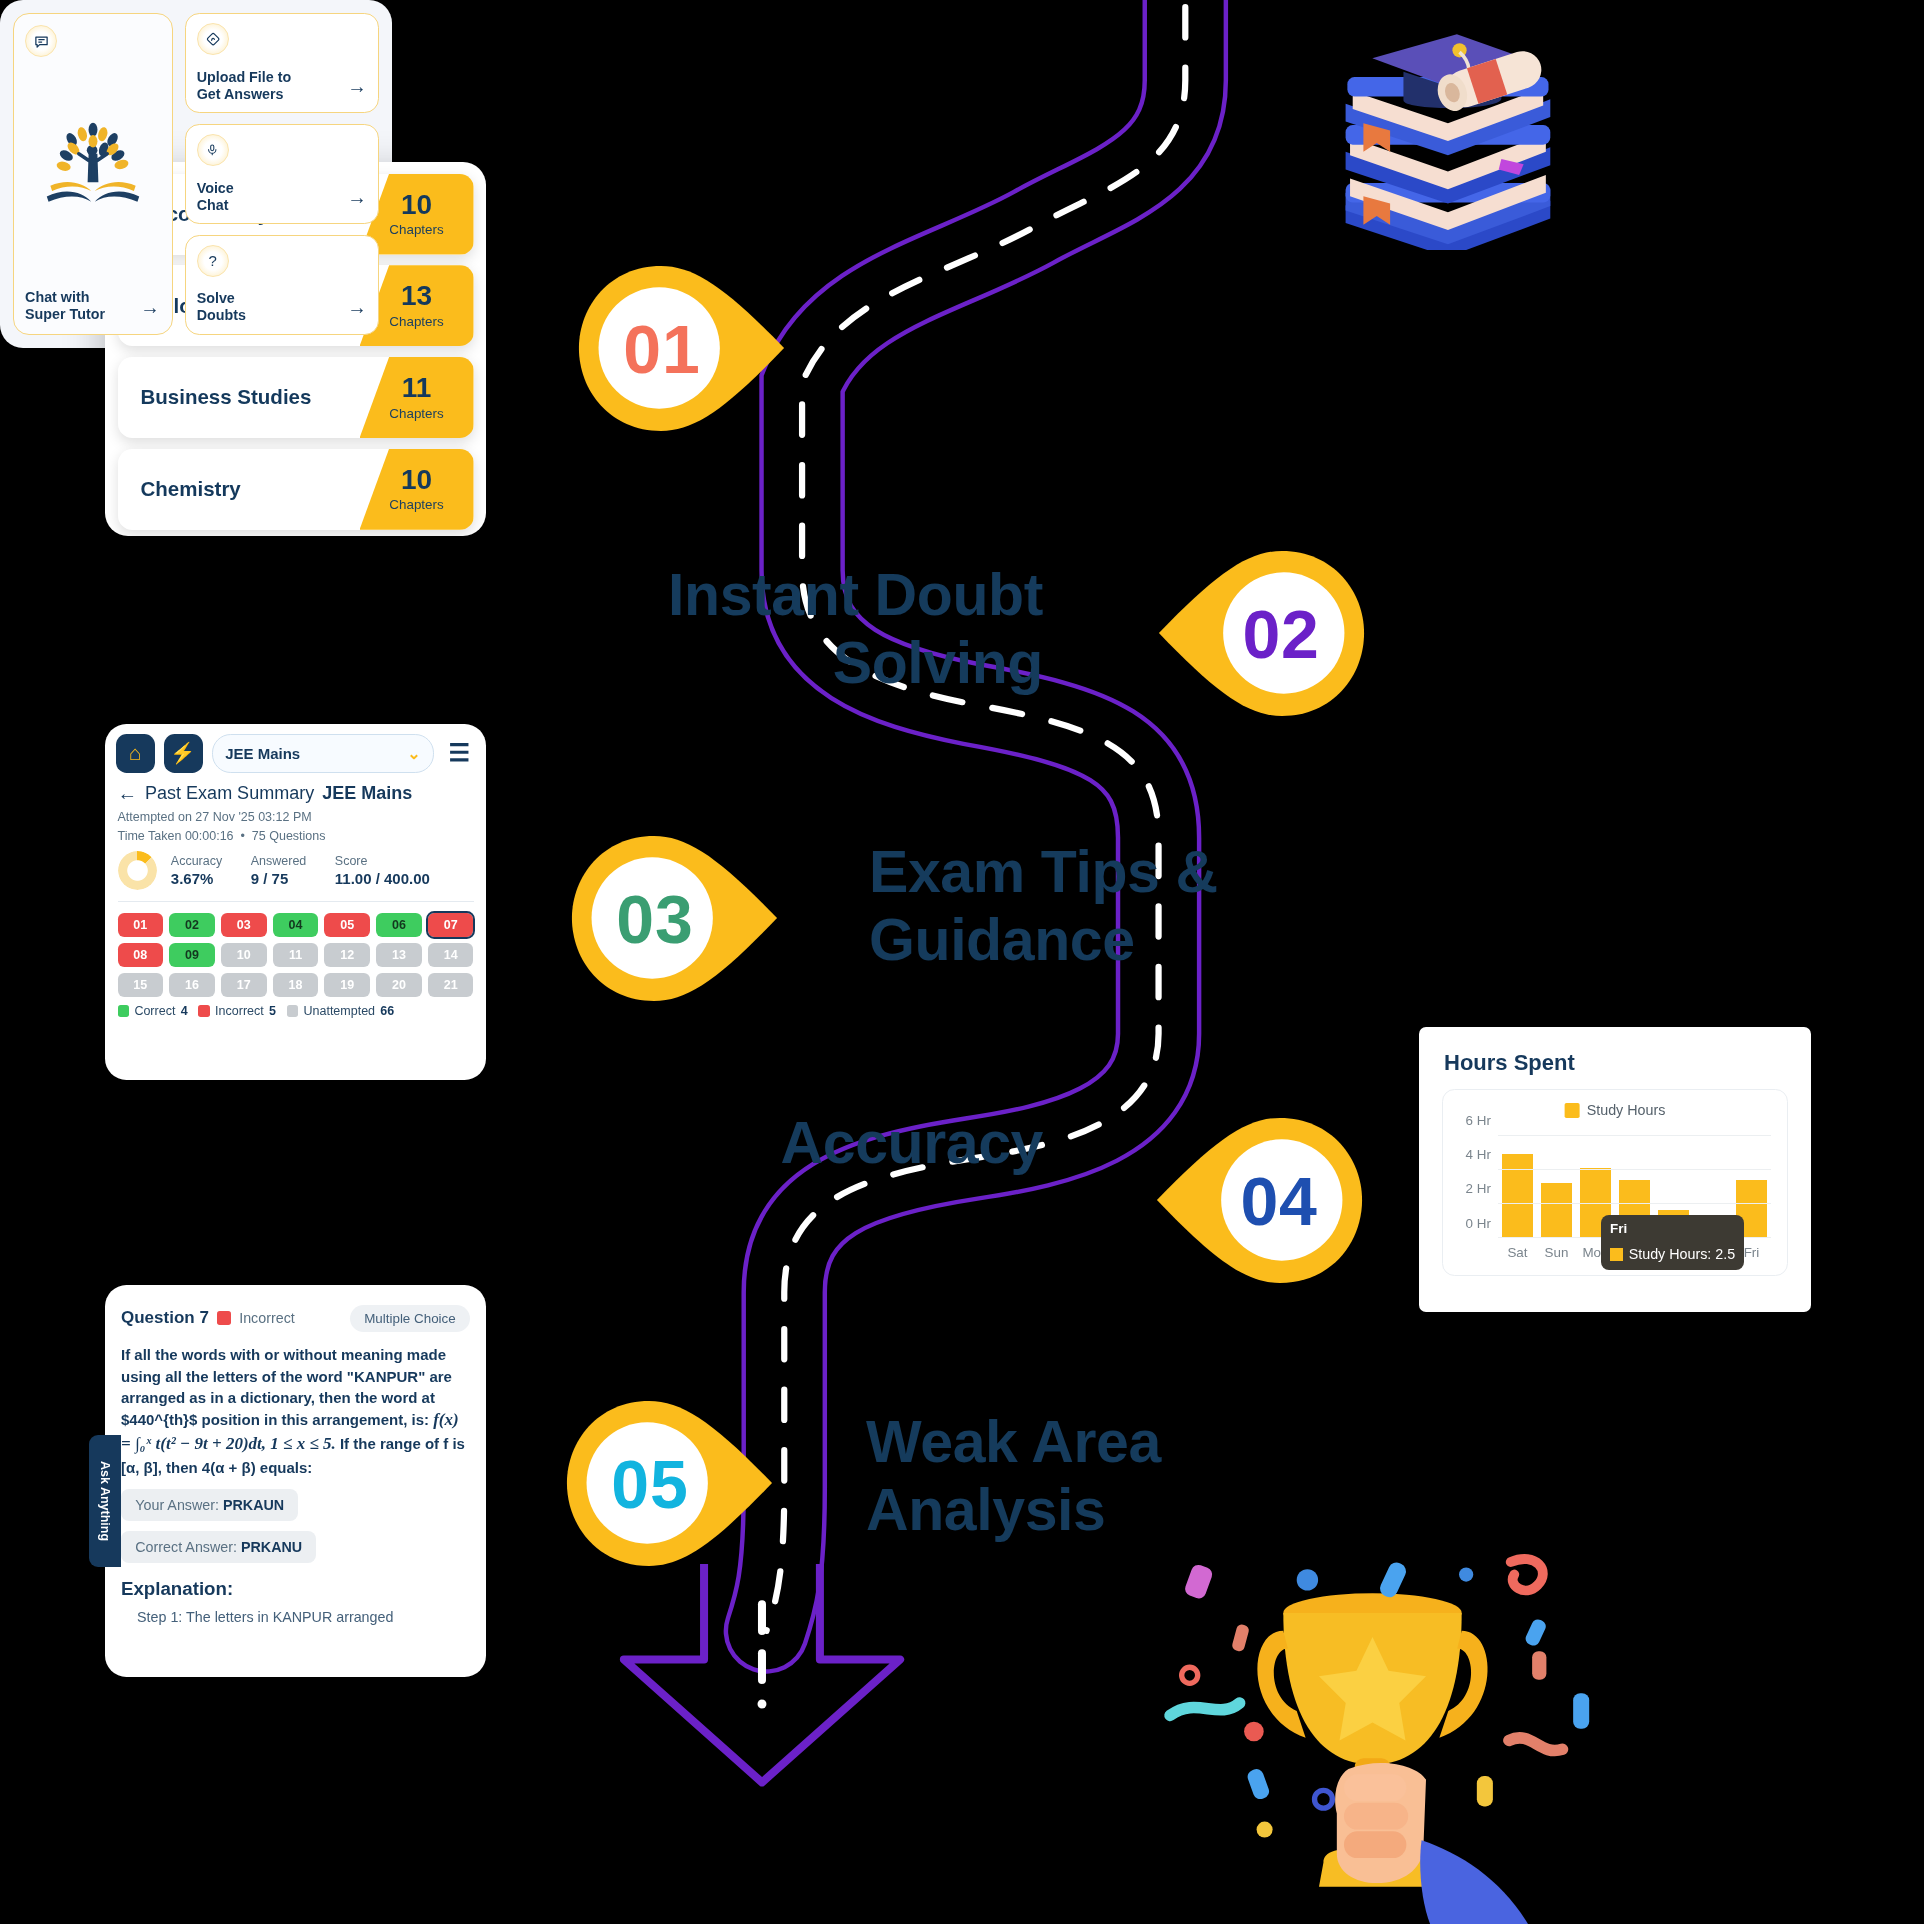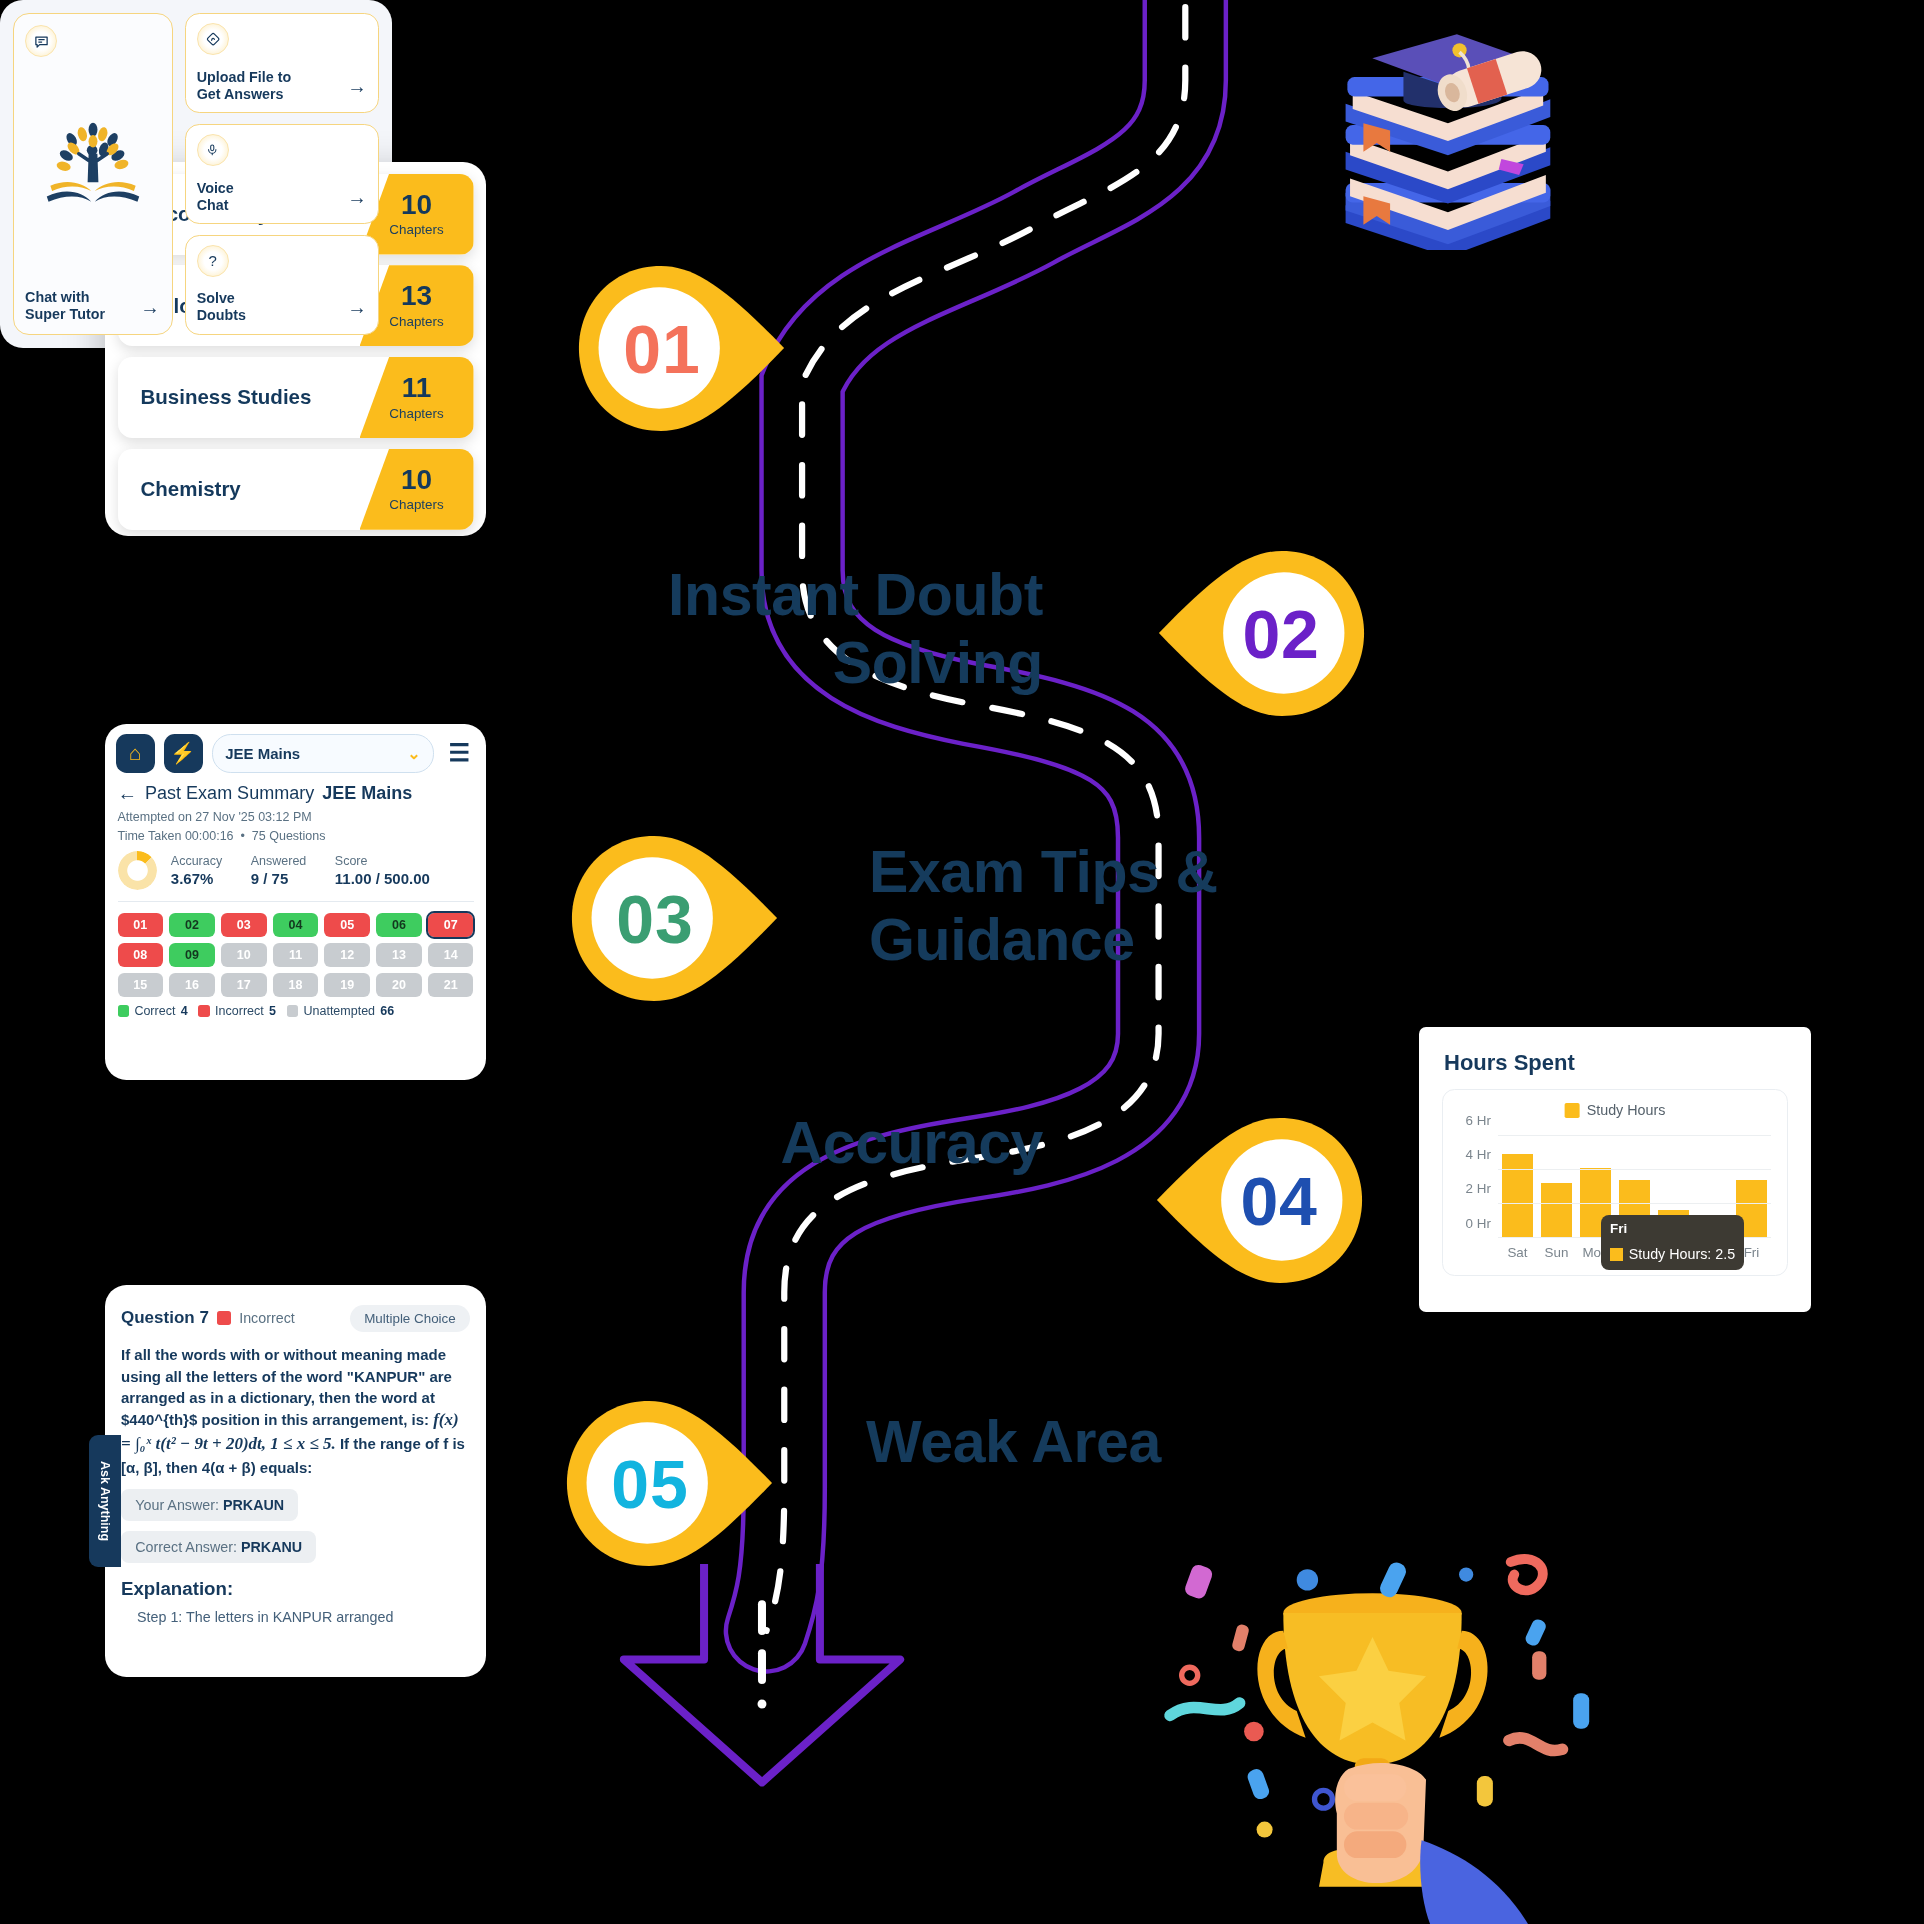--- a/index.html
+++ b/index.html
@@ -209,20 +209,21 @@
   <div class="marker right" style="left:558px;top:1392px;">
     <svg class="tear" viewBox="0 0 250 205">
       <path d="M102,10 C45,10 10,55 10,102 C10,150 45,195 102,195 C140,195 175,170 240,102
                C175,35 140,10 102,10 Z" fill="#fbbc1c"></path>
       <circle cx="100" cy="102" r="68" fill="#fff"></circle>
     </svg>
     <div class="num" style="color:#12b4df">05</div>
   </div>
   <div class="ftitle" style="left:866px;top:1408px;width:410px;">
     <div>Weak Area</div>
+    <div>Analysis</div>
   </div>
 
   <div class="card" id="subjects">
     <div class="subj-row">
       <div class="subj-name">Accountancy</div>
       <div class="subj-badge">
         <div class="n">10</div>
         <div class="c">Chapters</div>
       </div>
     </div>
@@ -276,21 +277,21 @@
         <div class="stat">
           <div class="lb">Accuracy</div>
           <div class="vl">3.67%</div>
         </div>
         <div class="stat">
           <div class="lb">Answered</div>
           <div class="vl">9 / 75</div>
         </div>
         <div class="stat">
           <div class="lb">Score</div>
-          <div class="vl">11.00 / 500.00</div>
+          <div class="vl">11.00 / 400.00</div>
         </div>
       </div>
       <div class="qgrid" id="qgrid">
           <div class="qc r">01</div>
           <div class="qc g">02</div>
           <div class="qc r">03</div>
           <div class="qc g">04</div>
           <div class="qc r">05</div>
           <div class="qc g">06</div>
           <div class="qc r cur">07</div>

